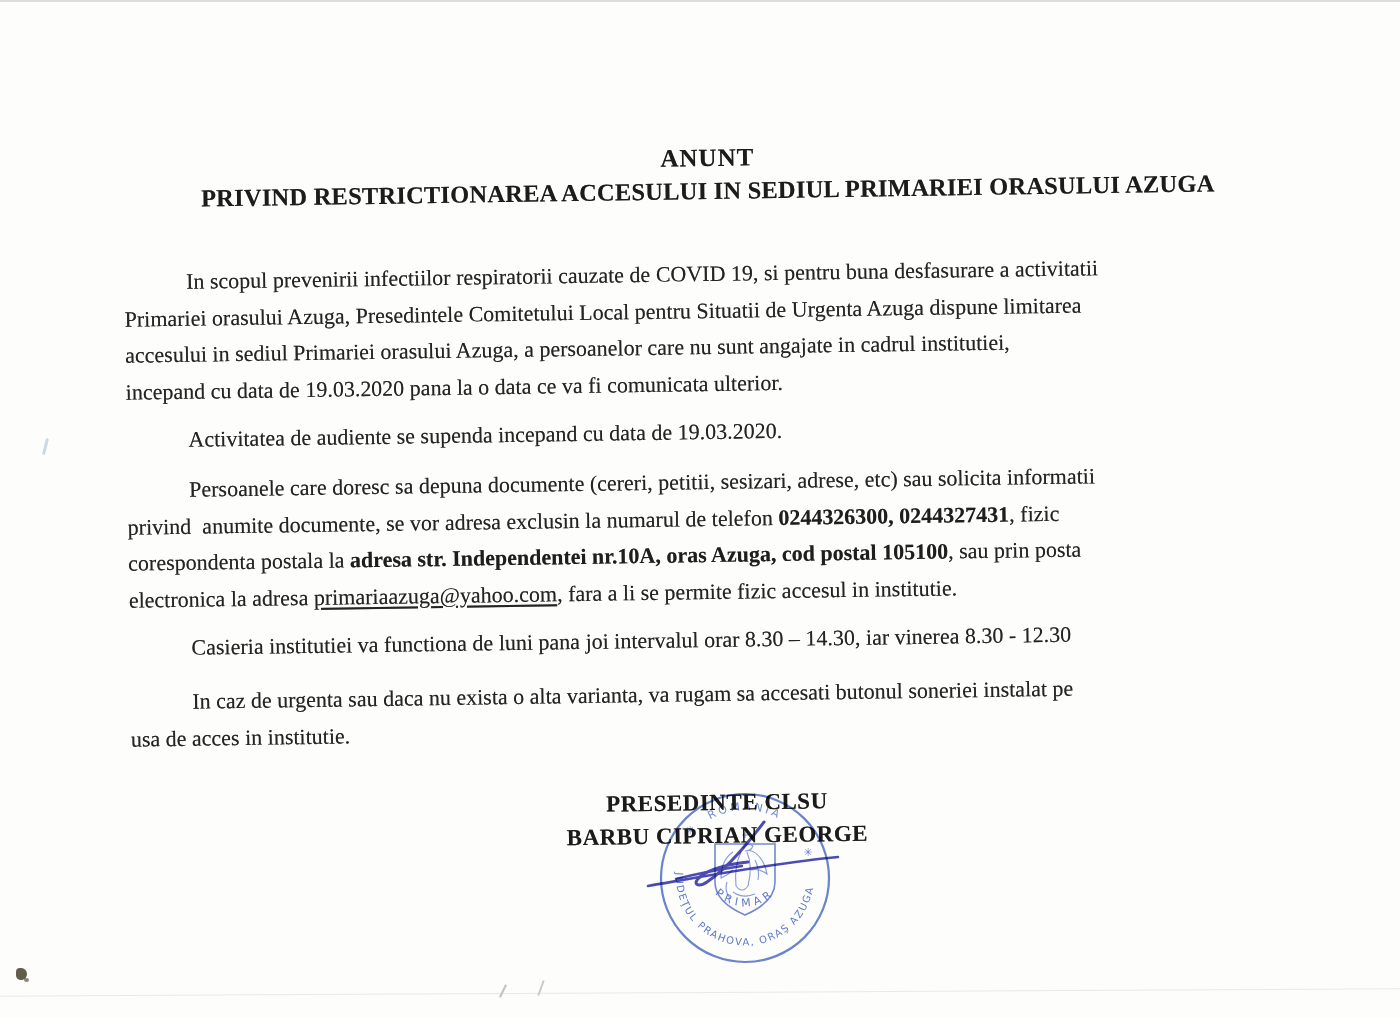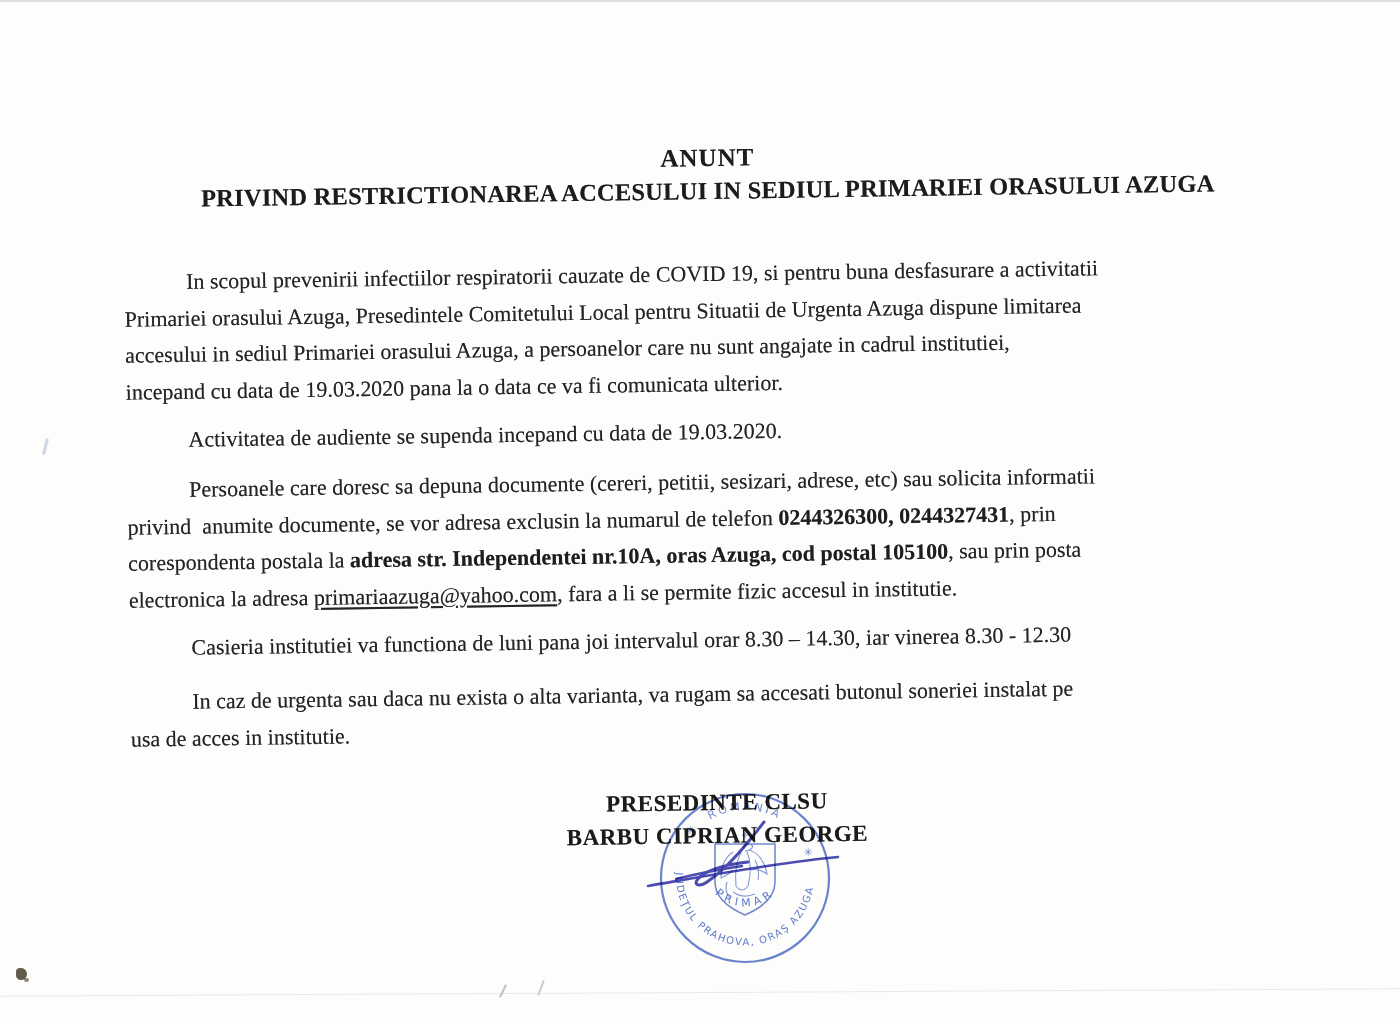--- a/index.html
+++ b/index.html
@@ -58,21 +58,21 @@
     <div class="line">accesului in sediul Primariei orasului Azuga, a persoanelor care nu sunt angajate in cadrul institutiei,</div>
     <div class="line">incepand cu data de 19.03.2020 pana la o data ce va fi comunicata ulterior.</div>
   </div>
 
   <div class="para" id="p2">
     <div class="line indent">Activitatea de audiente se supenda incepand cu data de 19.03.2020.</div>
   </div>
 
   <div class="para" id="p3">
     <div class="line indent">Persoanele care doresc sa depuna documente (cereri, petitii, sesizari, adrese, etc) sau solicita informatii</div>
-    <div class="line"><span>privind  anumite documente, se vor adresa exclusin la numarul de telefon </span><span class="b">0244326300, 0244327431</span><span>, prin</span></div>
+    <div class="line"><span>privind  anumite documente, se vor adresa exclusin la numarul de telefon </span><span class="b">0244326300, 0244327431</span><span>, fizic</span></div>
     <div class="line"><span>corespondenta postala la </span><span class="b">adresa str. Independentei nr.10A, oras Azuga, cod postal 105100</span><span>, sau prin posta</span></div>
     <div class="line"><span>electronica la adresa </span><span class="u">primariaazuga@yahoo.com</span><span>, fara a li se permite fizic accesul in institutie.</span></div>
   </div>
 
   <div class="para" id="p4">
     <div class="line indent">Casieria institutiei va functiona de luni pana joi intervalul orar 8.30 – 14.30, iar vinerea 8.30 - 12.30</div>
   </div>
 
   <div class="para" id="p5">
     <div class="line indent">In caz de urgenta sau daca nu exista o alta varianta, va rugam sa accesati butonul soneriei instalat pe</div>

